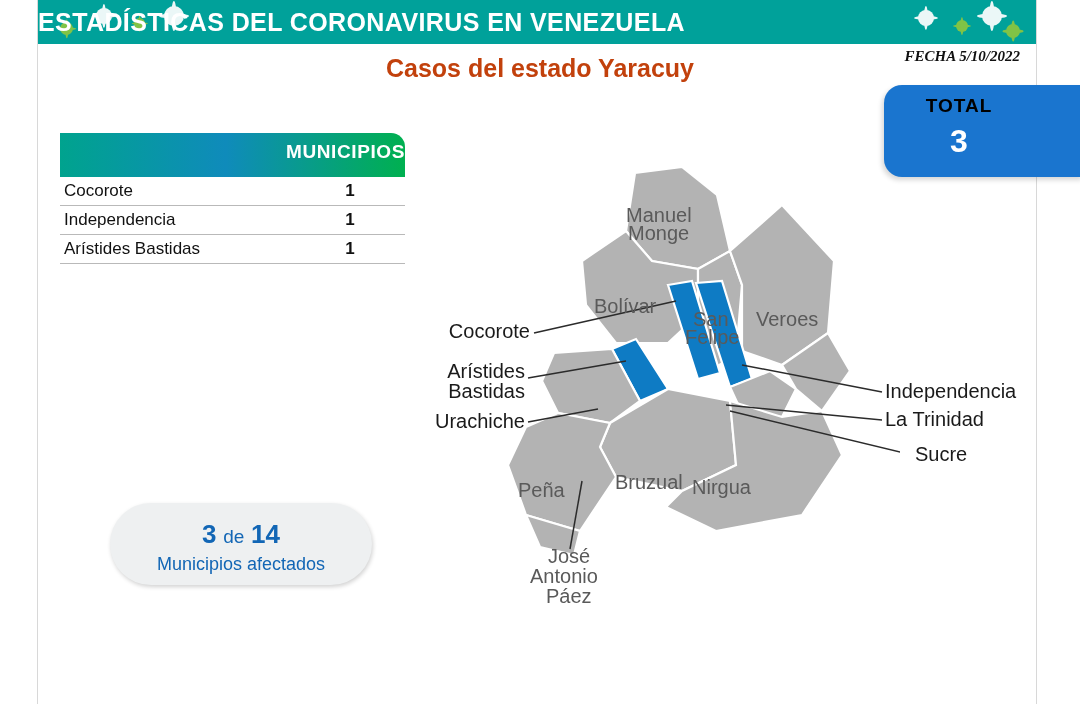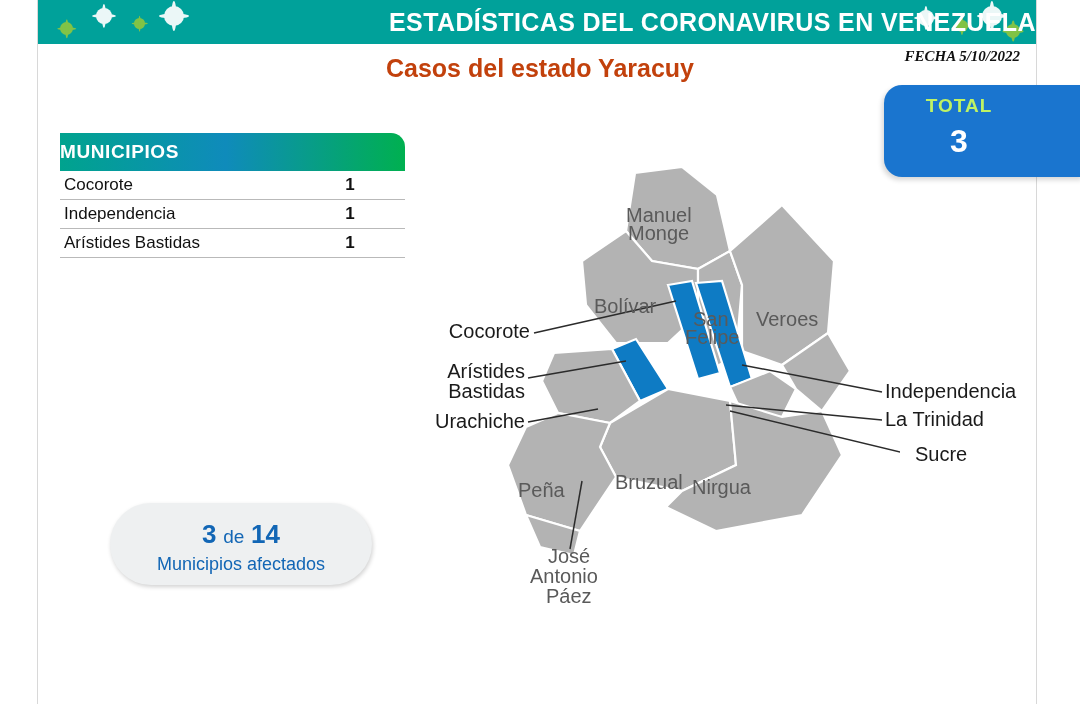--- a/index.html
+++ b/index.html
@@ -43,21 +43,21 @@
     left: 38px; top: 0;
     width: 998px; height: 44px;
     background: #00a19a;
     overflow: hidden;
   }
   .banner-title {
     position: absolute;
     left: 0; top: 0;
     width: 998px;
     line-height: 44px;
-    text-align: right;
+    text-align: left;
     color: #ffffff;
     font-size: 25px;
     font-weight: bold;
     letter-spacing: 0.4px;
     white-space: nowrap;
   }
   .virus {
     position: absolute;
     border-radius: 50%;
     background: #ffffff;
@@ -108,49 +108,49 @@
     left: 884px; top: 85px;
     width: 200px; height: 92px;
     background: #1a75cf;
     border-radius: 18px 0 0 18px;
     box-shadow: -2px 3px 5px rgba(0,0,0,0.16);
   }
   .total-pill .label {
     position: absolute;
     left: 0; top: 10px; width: 150px;
     text-align: center;
-    color: #bef264;
+    color: #000000;
     font-size: 19px;
     font-weight: bold;
     letter-spacing: 1px;
   }
   .total-pill .value {
     position: absolute;
     left: 0; top: 38px; width: 150px;
     text-align: center;
     color: #ffffff;
     font-size: 32px;
     font-weight: bold;
   }
 
   
   .table-wrap {
     position: absolute;
     left: 60px; top: 133px;
     width: 345px;
   }
   .table-head {
-    height: 38px;
+    height: 44px;
     background: linear-gradient(90deg, #00a38e 0%, #0f8bbb 48%, #00b050 100%);
     border-radius: 0 14px 0 0;
     color: #ffffff;
     font-size: 19px;
     font-weight: bold;
     letter-spacing: 0.6px;
-    text-align: left;
+    text-align: right;
     line-height: 38px;
   }
   .table-row {
     display: flex;
     align-items: center;
     height: 28px;
     border-bottom: 1px solid #b9b9b9;
     background: #ffffff;
   }
   .table-row .name {

